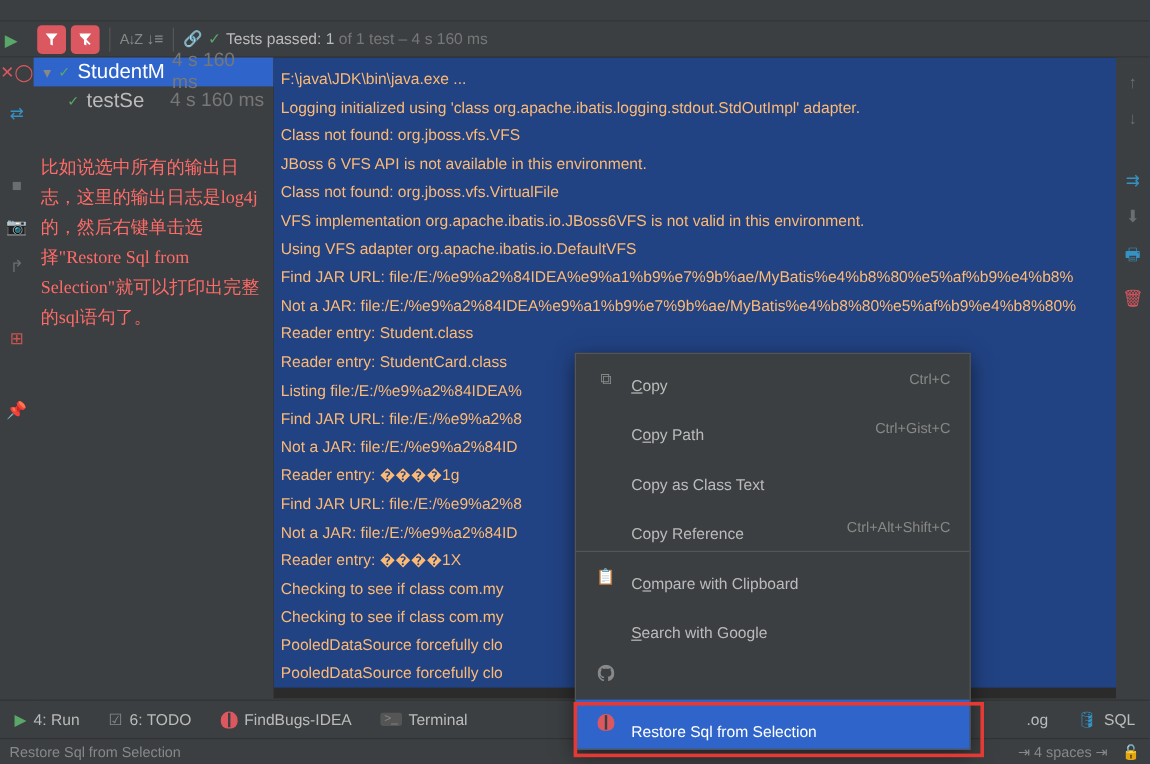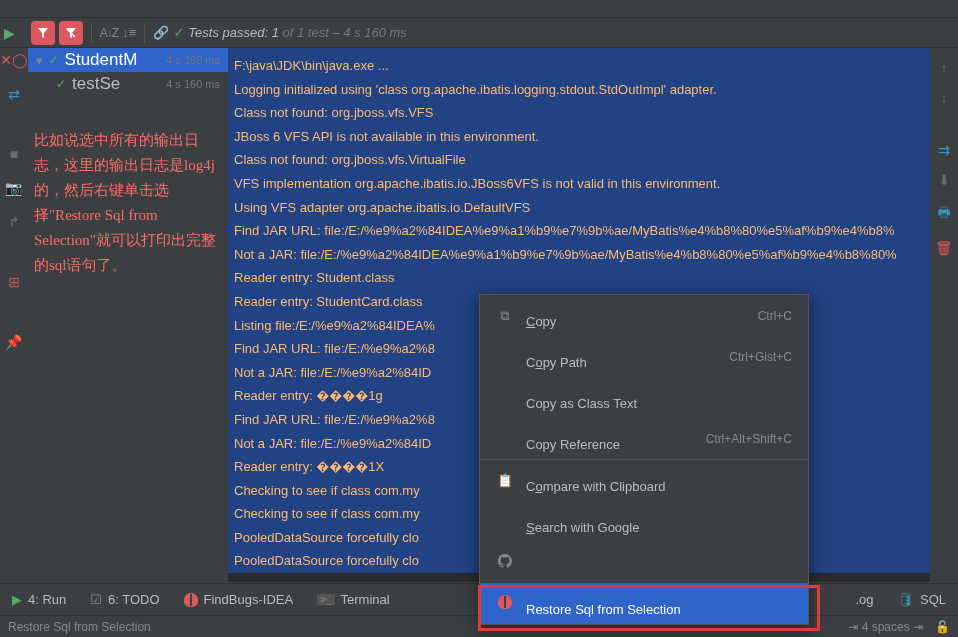--- a/index.html
+++ b/index.html
@@ -7,33 +7,33 @@
 
 .topbar{height:18px;background:#3c3f41;border-bottom:1px solid #323232;}
 
 .toolbar{height:30px;background:#3c3f41;display:flex;align-items:center;padding:0 4px;gap:4px;border-bottom:1px solid #323232;}
 .toolbar .run-icon{color:#59a869;font-size:14px;}
 .toolbar .circ{width:24px;height:24px;border-radius:4px;display:flex;align-items:center;justify-content:center;}
 .toolbar .circ.red{background:#db5860;}
 .toolbar .circ.pur{background:#db5860;}
 .toolbar .divider{width:1px;height:20px;background:#555;margin:0 4px;}
 .toolbar .check{color:#59a869;}
-.toolbar .status{color:#bbb;font-style:italic;}
+.toolbar .status{color:#bbb;}
 
 .main{display:flex;height:534px;}
 .gutter-left{width:28px;background:#3c3f41;display:flex;flex-direction:column;align-items:center;padding-top:4px;gap:18px;}
 .gutter-left .icn{color:#6b6d6f;font-size:14px;cursor:pointer;}
 .gutter-left .icn.cyan{color:#3592c4;}
 
 .tree{width:200px;background:#3c3f41;position:relative;}
 .tree-row{display:flex;align-items:center;height:24px;padding-left:8px;gap:6px;}
 .tree-row.sel{background:#2f65ca;}
 .tree-row .chk{color:#59a869;font-size:12px;}
 .tree-row .name{color:#bbb;font-size:17px;}
-.tree-row .time{margin-left:auto;padding-right:8px;color:#777;font-size:11px;}
+.tree-row .time{margin-left:auto;padding-right:8px;color:#777;font-size:16px;}
 .tree-row.sel .name{color:#fff;}
 
 .annotation{position:absolute;top:80px;left:6px;width:190px;color:#ff6b68;font-size:15px;line-height:25px;font-family:"SimSun","NSimSun",serif;}
 
 .console{flex:1;background:#2b2b2b;position:relative;overflow:hidden;}
 .console pre{font-family:Liberation Sans, sans-serif;font-size:13px;line-height:23.6px;color:#fdba74;padding:6px 0 0 6px;white-space:pre;margin:0;}
 .console pre.selected{background:#214283;}
 
 .gutter-right{width:28px;background:#3c3f41;display:flex;flex-direction:column;align-items:center;padding-top:12px;gap:14px;}
 .gutter-right .icn{color:#6b6d6f;font-size:14px;cursor:pointer;}

